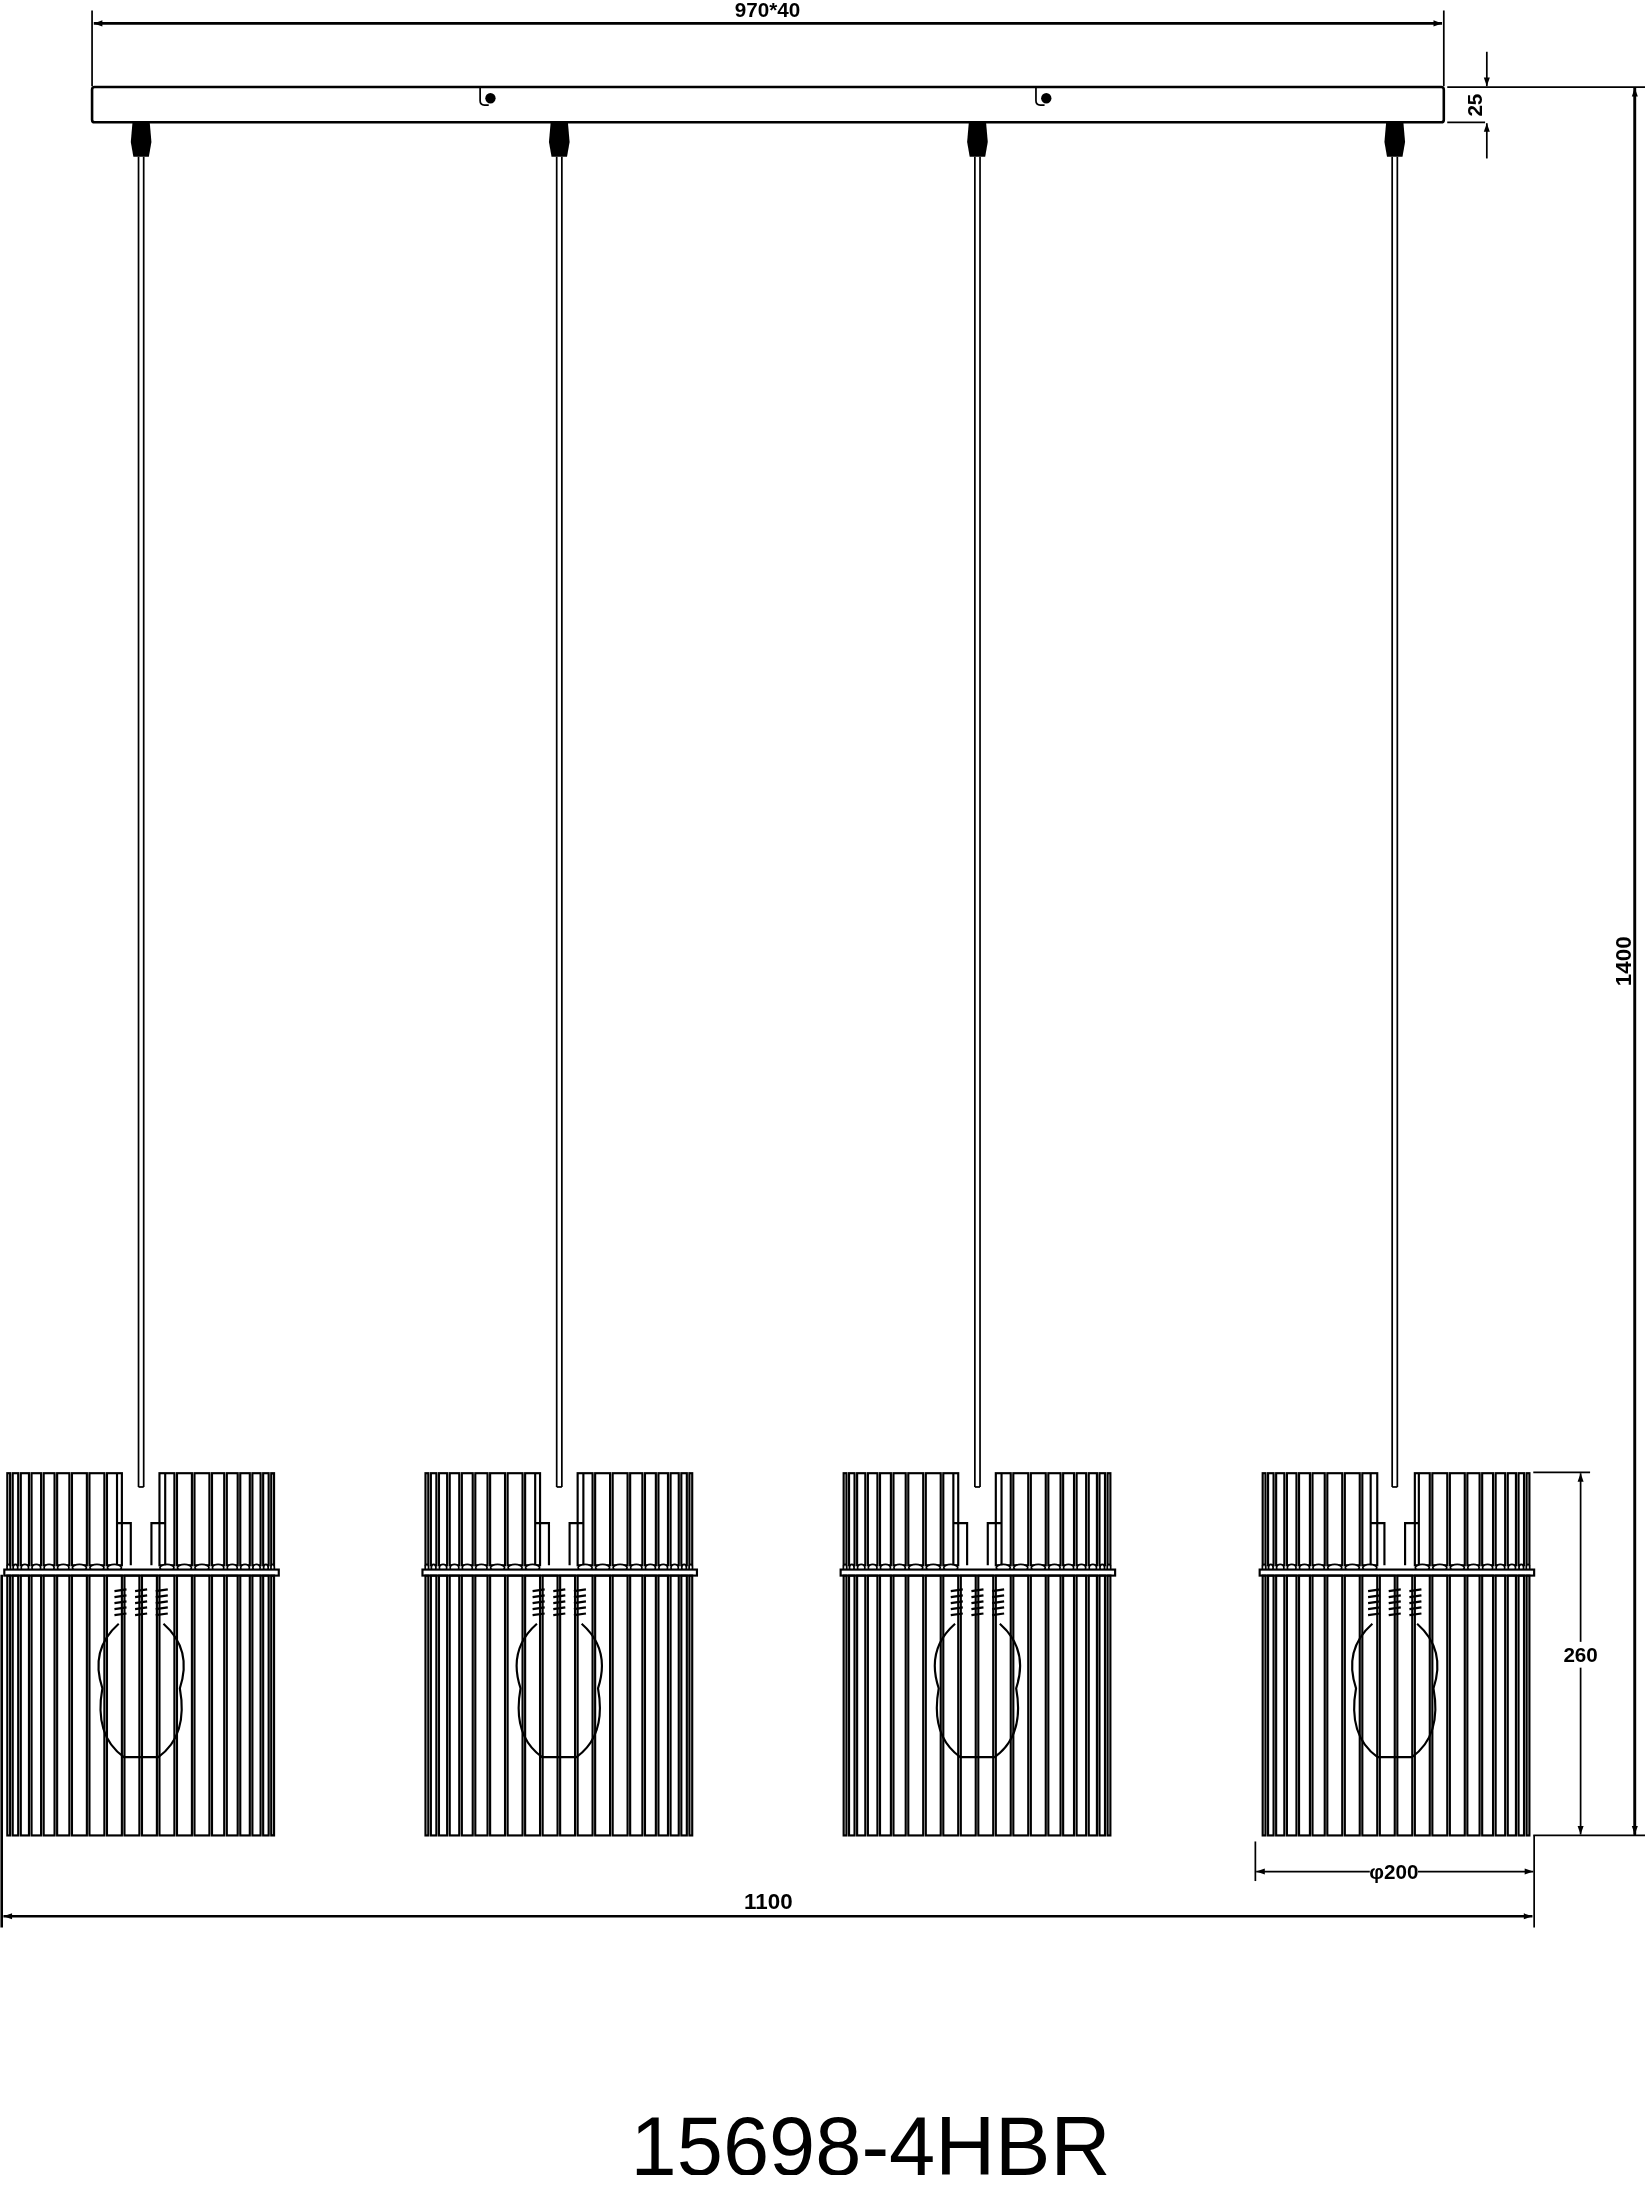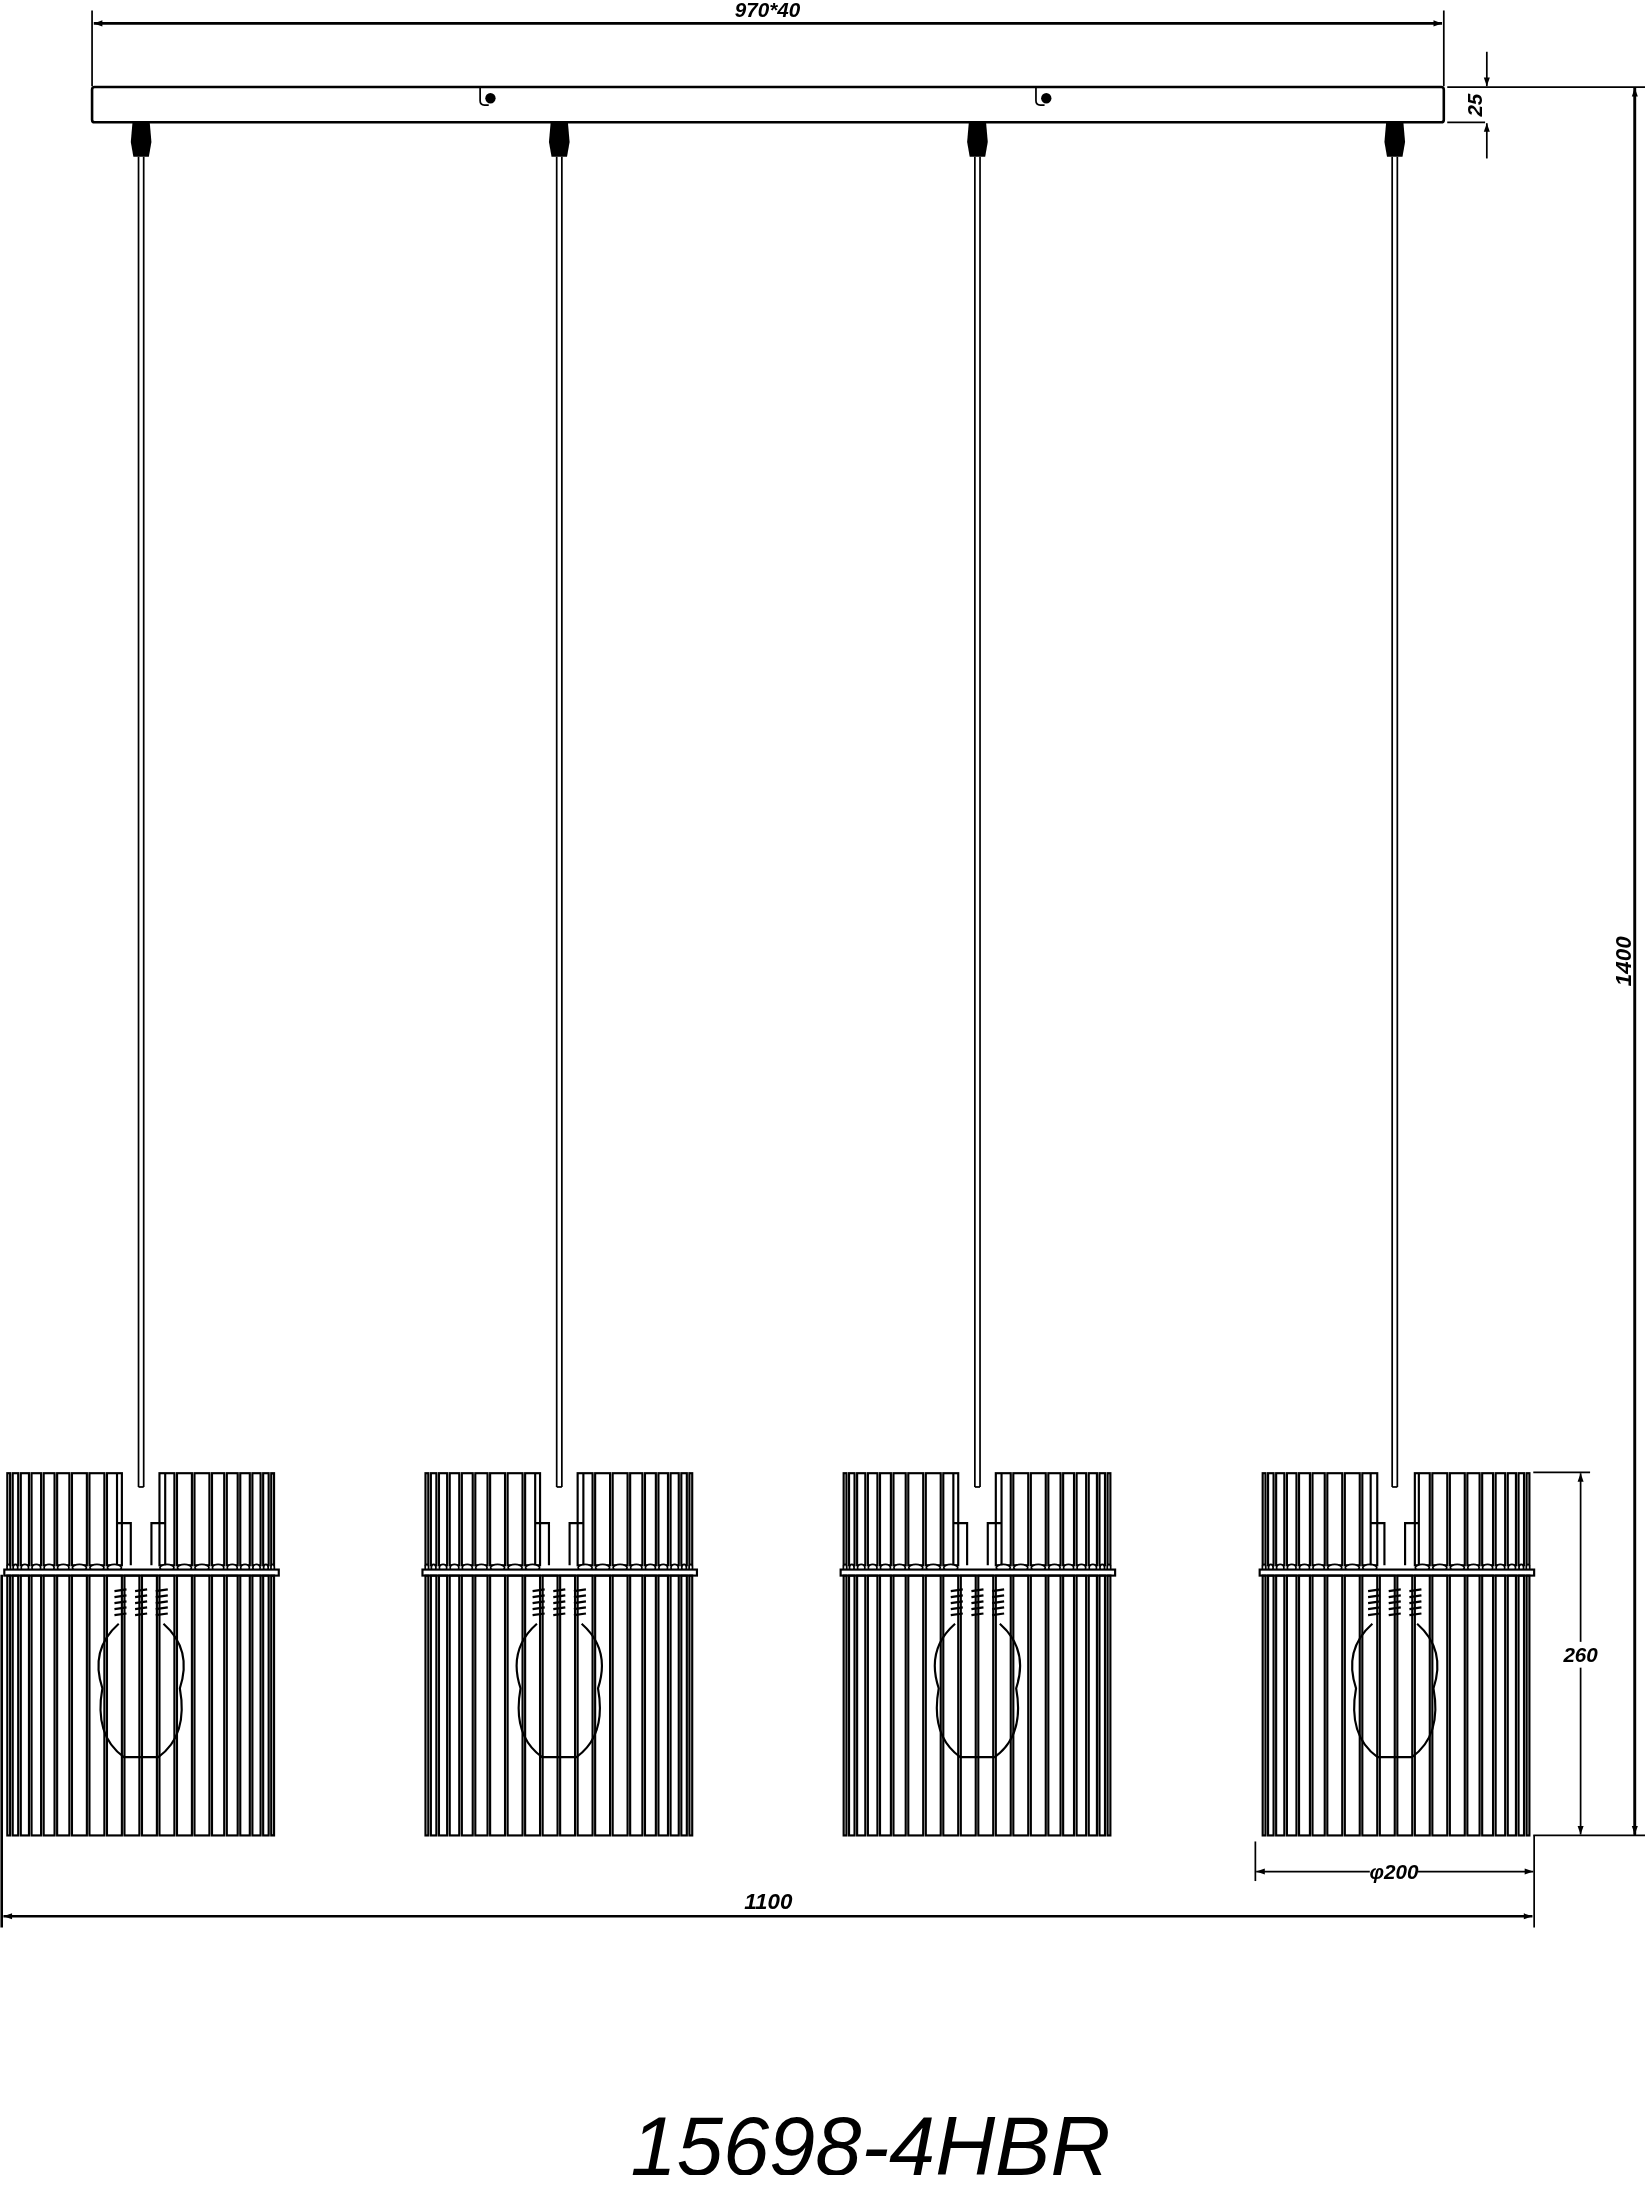--- a/index.html
+++ b/index.html
@@ -1,16 +1,16 @@
 <!DOCTYPE html>
 <html style="font-size:13.8px"><head>
 <meta charset="utf-8">
 <style>
   html, body { margin: 0; padding: 0; background: #ffffff; }
-  #stage { position: relative; width: 1646px; height: 2175px; background: #ffffff; overflow: hidden; font-style: italic; }
+  #stage { position: relative; width: 1646px; height: 2175px; background: #ffffff; overflow: hidden; }
   svg { position: absolute; left: 0; top: 0; }
   .dim-text { font-family: "Liberation Sans", sans-serif; font-weight: bold; fill: #000; }
   .title { position: absolute; left: 0; top: 2099px; width: 1741px; text-align: center;
            font-family: "Liberation Sans", sans-serif; font-size: 83px; color: #000; letter-spacing: 0px; }
 </style>
 </head>
 <body>
 
 <div id="stage">
   <svg id="drawing" width="1646" height="2203" viewBox="0 0 1913 2560">

